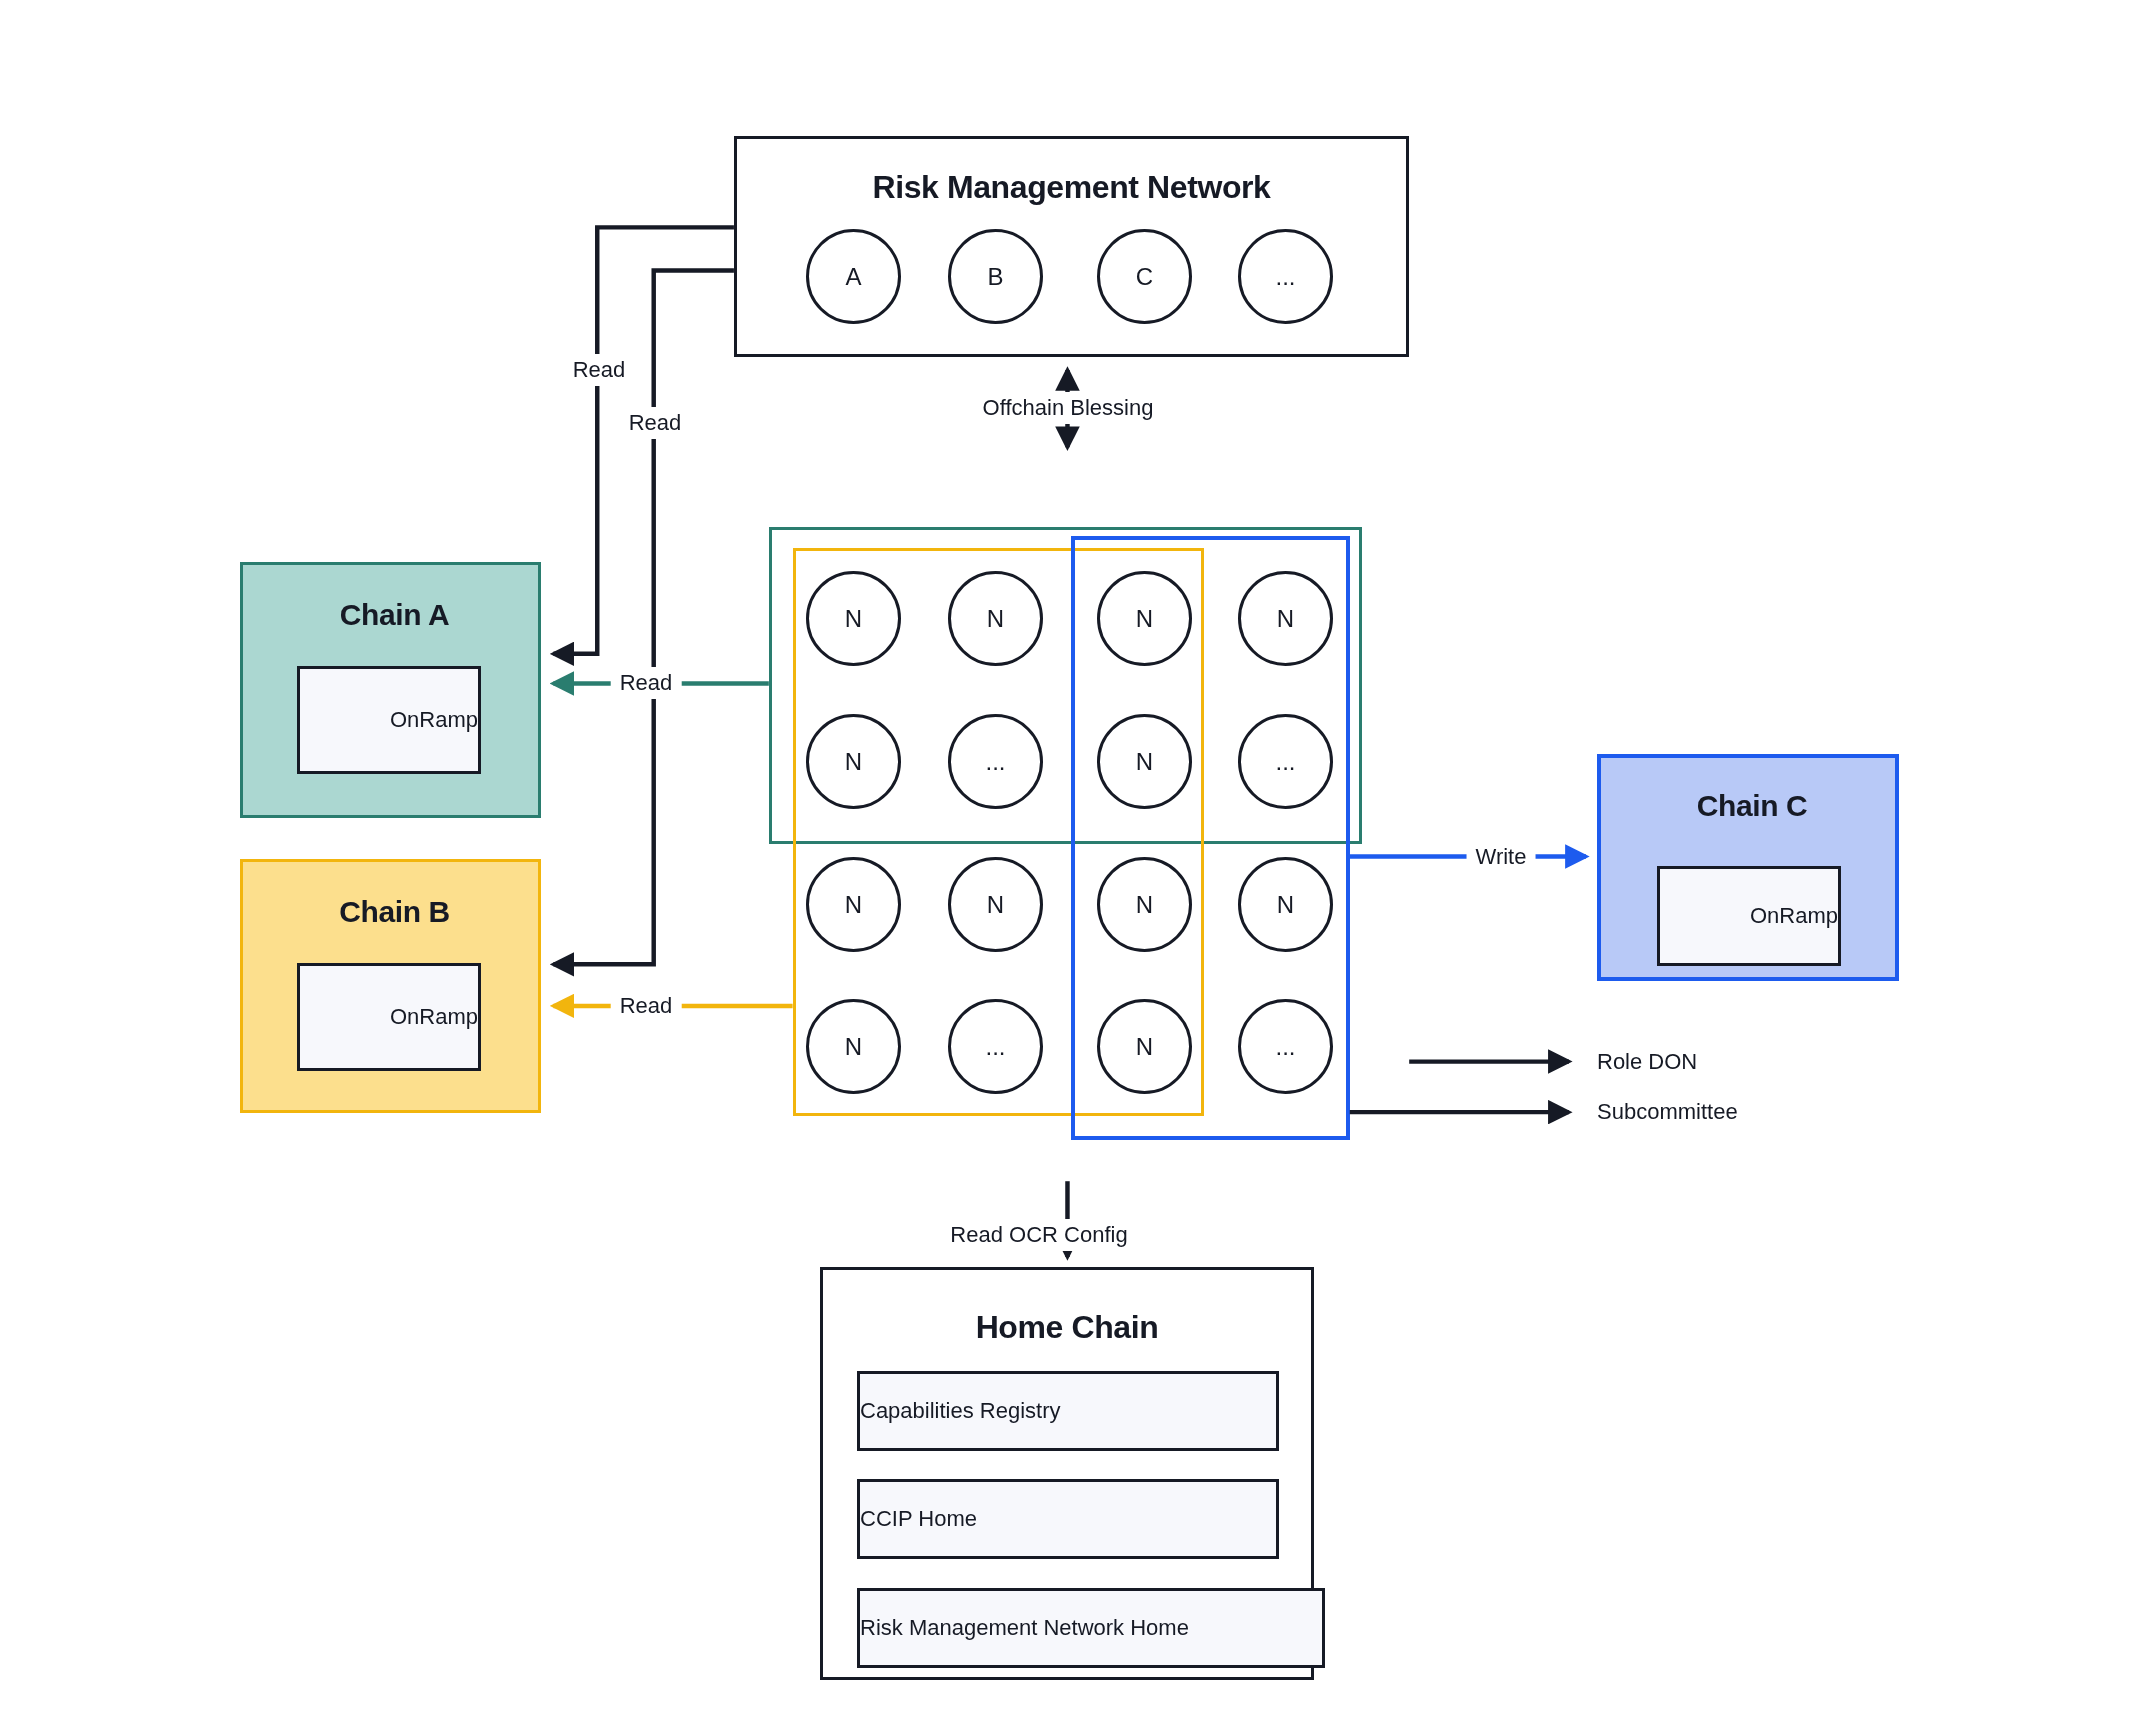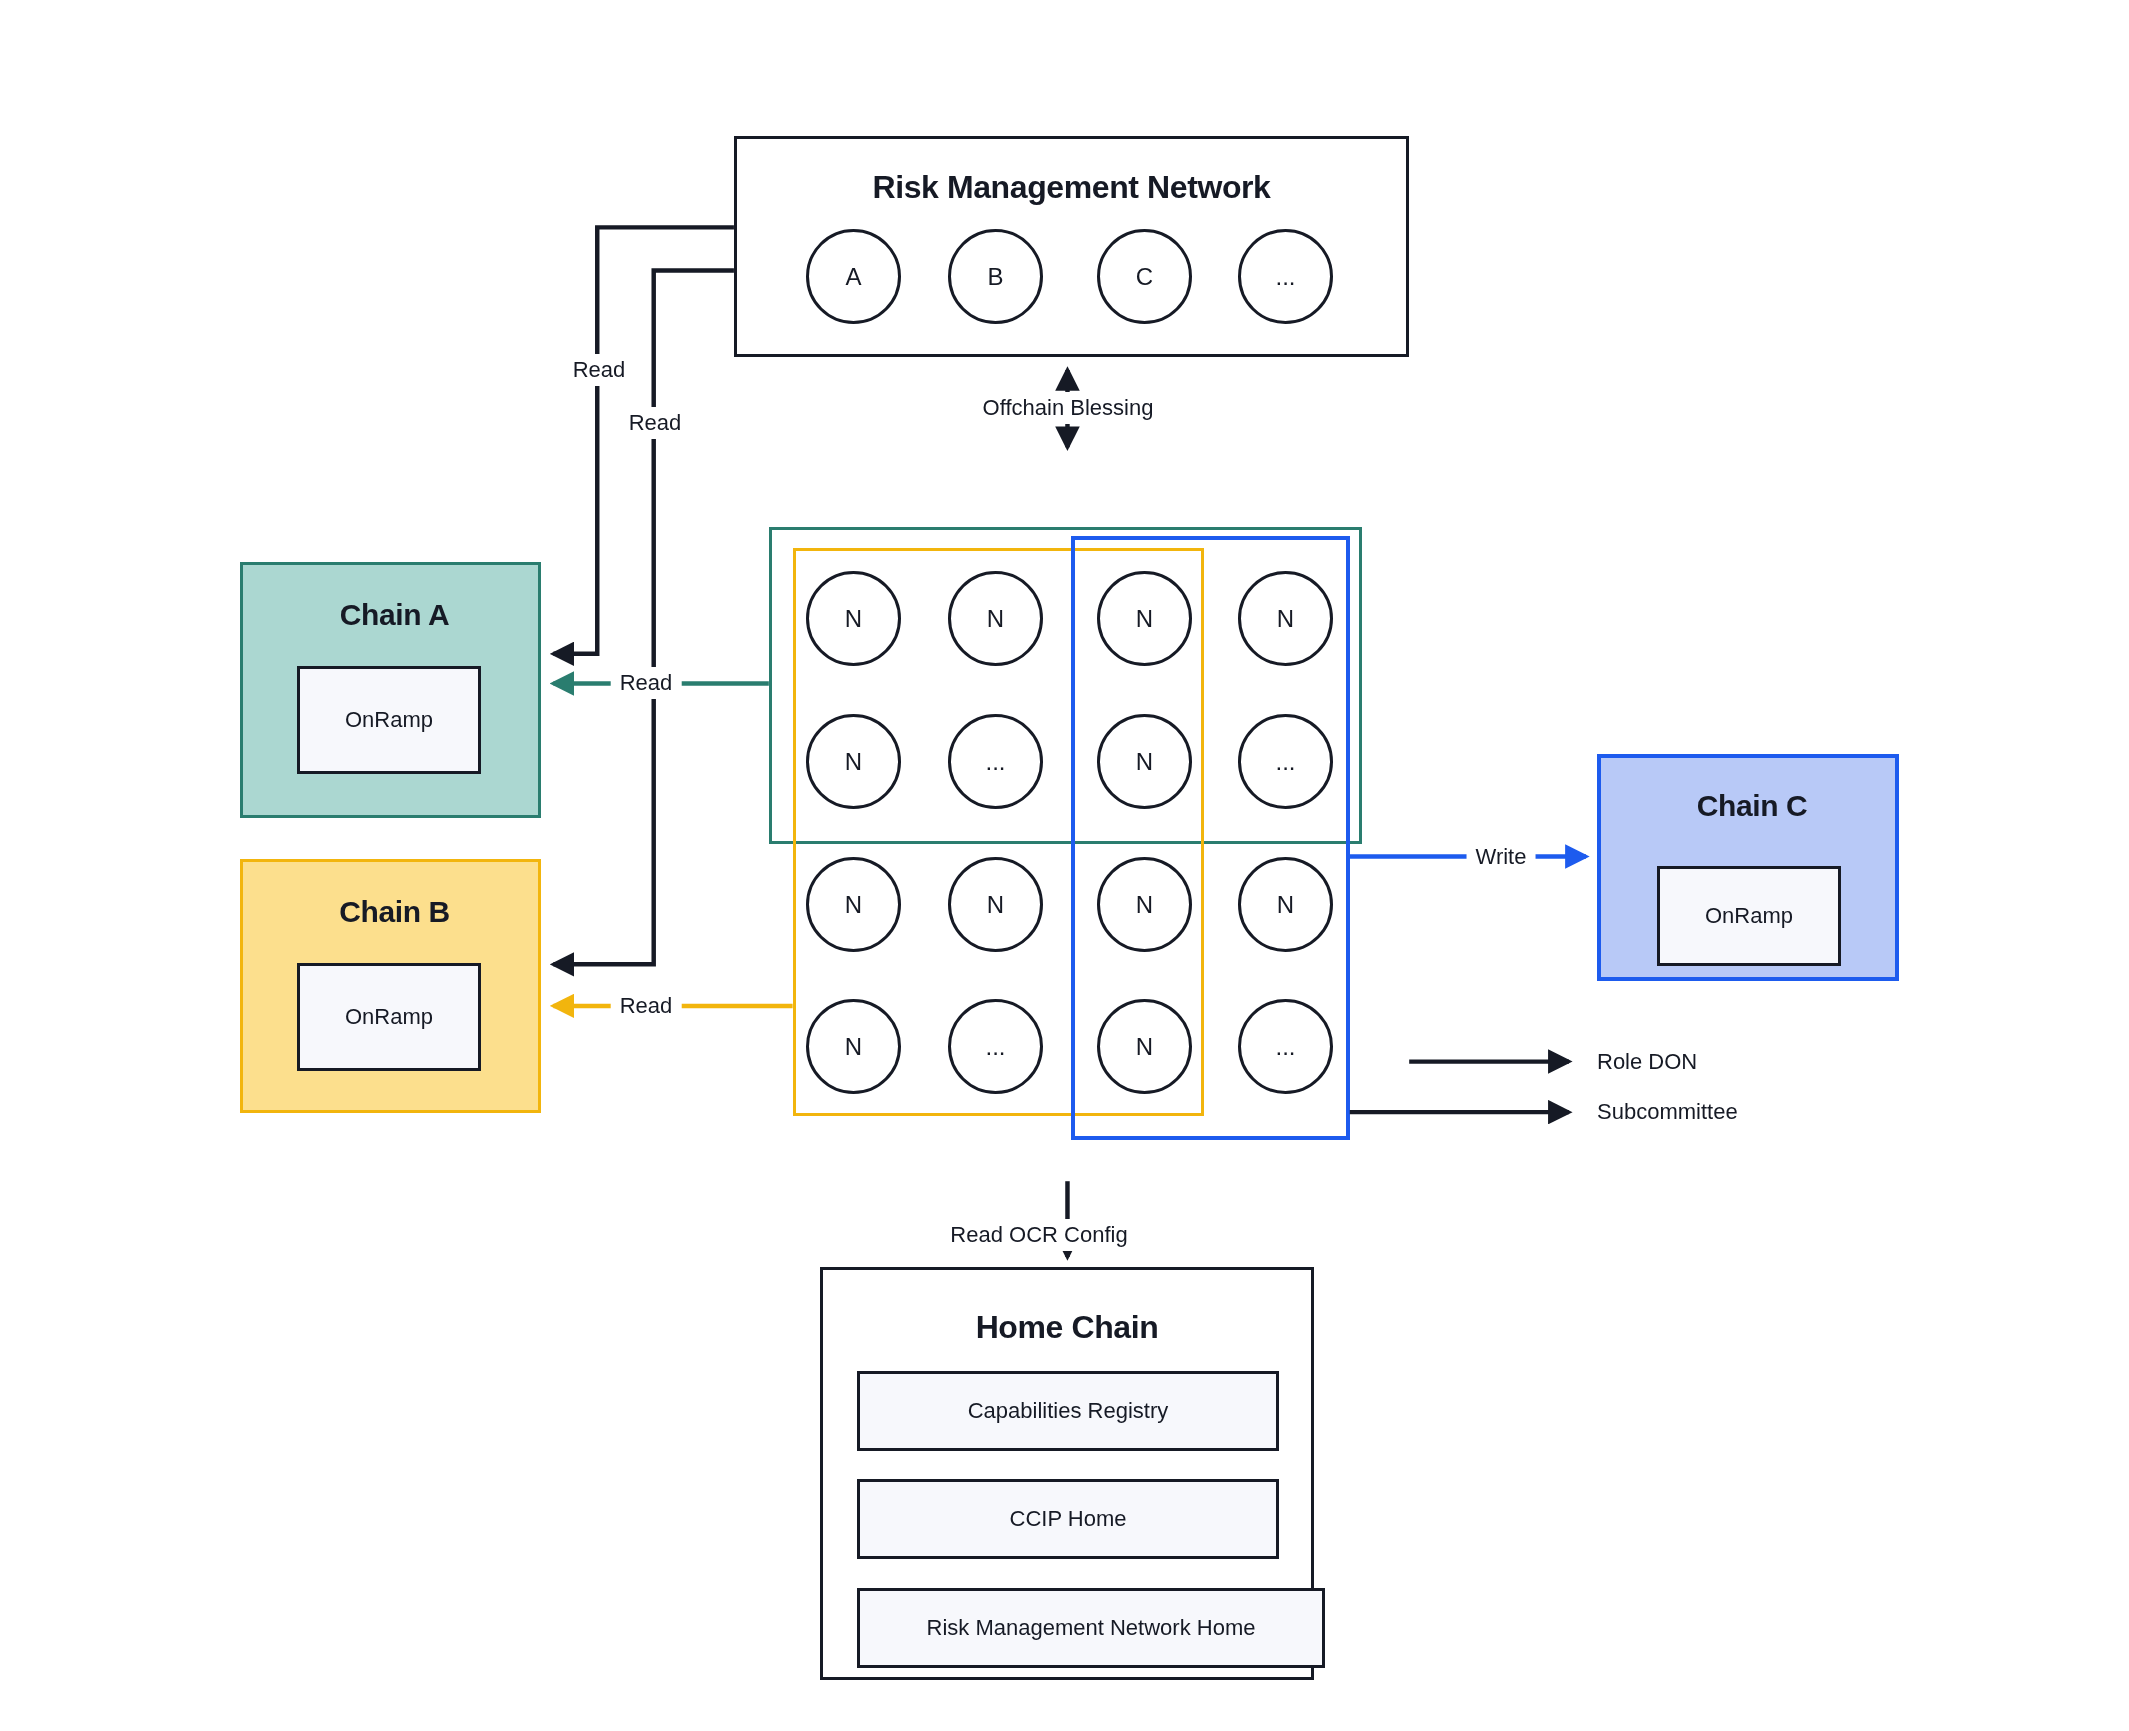--- a/index.html
+++ b/index.html
@@ -6,23 +6,23 @@
   .stage{position:relative;width:2129px;height:1731px;background:#ffffff;
          font-family:"Liberation Sans",sans-serif;color:#161a25;overflow:hidden;}
   .box{position:absolute;background:#ffffff;border:3.7px solid #161a25;box-sizing:border-box;}
   .box-title{position:absolute;left:0;right:0;text-align:center;font-weight:700;}
   .title-lg{font-size:32px;letter-spacing:-0.4px;}
   .title-md{font-size:30px;letter-spacing:-0.4px;margin-left:8px;}
   .chain-a-box{background:#abd7d1;border:3.7px solid #2a7d6f;}
   .chain-b-box{background:#fcdf8d;border:3.7px solid #f2b50d;}
   .chain-c-box{background:#b8c9f7;border:4.5px solid #1d5bee;}
   .ramp{position:absolute;background:#f7f8fc;border:3.7px solid #161a25;box-sizing:border-box;
-        display:flex;align-items:center;justify-content:center;font-size:22px;}
+        display:flex;align-items:center;justify-content:flex-end;font-size:22px;}
   .contract{position:absolute;background:#f7f8fc;border:3.7px solid #161a25;box-sizing:border-box;
-        display:flex;align-items:center;justify-content:center;font-size:22px;}
+        display:flex;align-items:center;justify-content:flex-start;font-size:22px;}
   .orect{position:absolute;box-sizing:border-box;background:transparent;}
   .orect.teal{border:3.7px solid #2a7d6f;}
   .orect.yellow{border:3.7px solid #f2b50d;}
   .orect.blue{border:4.5px solid #1d5bee;}
   .node{position:absolute;width:95px;height:95px;border:3.7px solid #161a25;border-radius:50%;
         background:#ffffff;box-sizing:border-box;display:flex;align-items:center;justify-content:center;
         font-size:24px;}
   .lines{position:absolute;left:0;top:0;pointer-events:none;}
   .flabel{position:absolute;transform:translate(-50%,-50%);background:#ffffff;
           padding:3px 9px;font-size:22px;font-weight:500;white-space:nowrap;}

